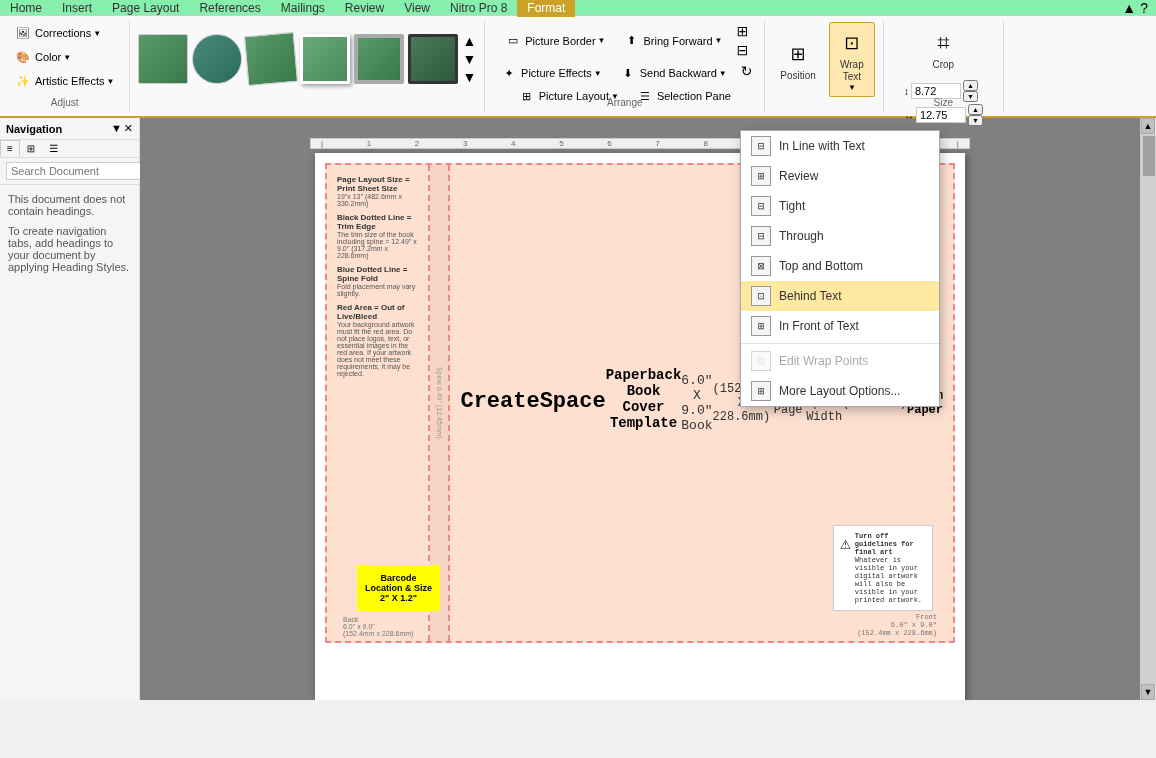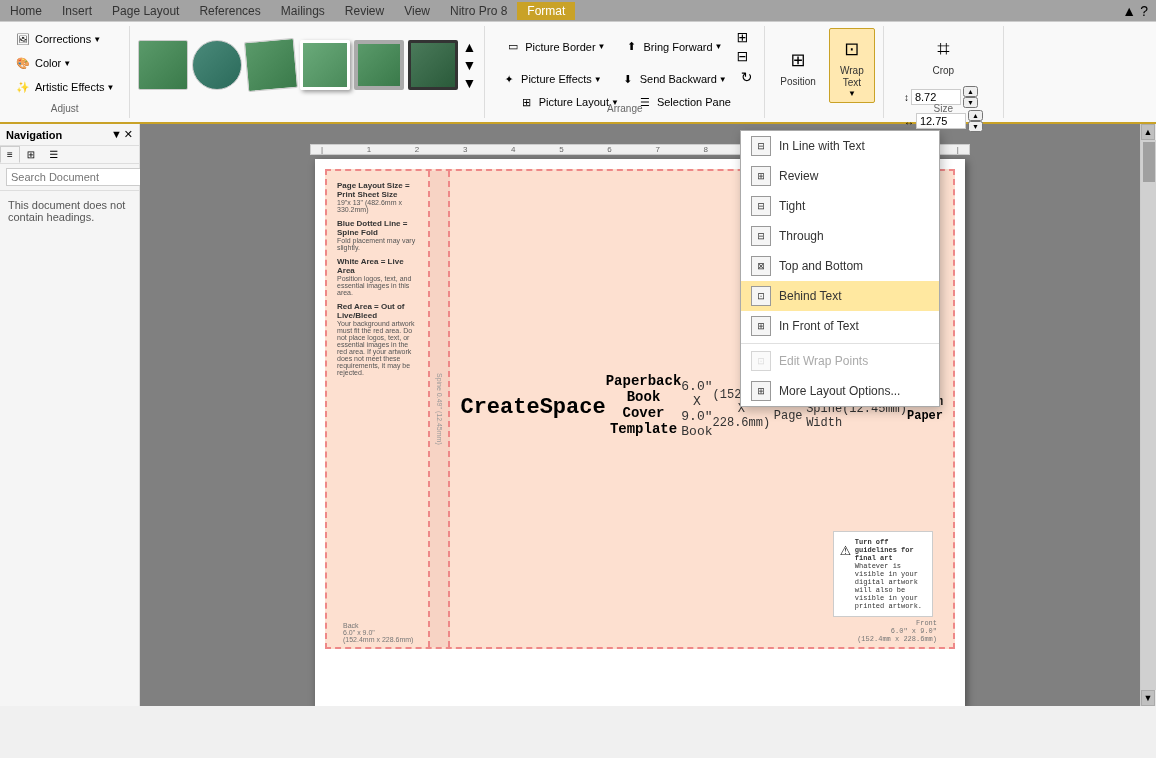--- a/index.html
+++ b/index.html
@@ -1,19 +1,19 @@
 <!DOCTYPE html>
 <html><head>
   <meta charset="utf-8">
   <style>
     * { margin: 0; padding: 0; box-sizing: border-box; }
     body { font-family: 'Segoe UI', Arial, sans-serif; font-size: 12px; background: #f0f0f0; width: 1156px; height: 758px; overflow: hidden; }
 
     
-    .menu-bar { height: 22px; background: #a3a3a3; display: flex; align-items: center; border-bottom: 1px solid #ccc; }
+    .menu-bar { height: 16px; background: #86efac; display: flex; align-items: center; border-bottom: 1px solid #ccc; }
     .menu-item { padding: 2px 10px; font-size: 12px; color: #333; cursor: pointer; }
     .menu-item.active { background: #c9a227; color: #fff; }
 
     
     .ribbon { background: #f9f9f9; border-bottom: 2px solid #c9a227; }
     .ribbon-content { display: flex; height: 100px; padding: 4px 0; background: #f9f9f9; }
     .ribbon-group { display: flex; flex-direction: column; border-right: 1px solid #ddd; padding: 2px 8px; position: relative; }
     .ribbon-group-label { font-size: 10px; color: #666; text-align: center; position: absolute; bottom: 4px; left: 0; right: 0; }
     .ribbon-group-content { display: flex; flex: 1; align-items: center; gap: 4px; margin-bottom: 14px; }
     .ribbon-btn { display: flex; flex-direction: column; align-items: center; justify-content: center; padding: 4px 6px; cursor: pointer; border: 1px solid transparent; border-radius: 2px; min-width: 40px; }
@@ -241,20 +241,21 @@
       <div class="nav-tab active">≡</div>
       <div class="nav-tab">⊞</div>
       <div class="nav-tab">☰</div>
     </div>
     <div class="nav-search">
       <input type="text" style="flex: 1 1 0%; font-size: 11px; border: 1px solid rgb(204, 204, 204); padding: 2px 4px;" placeholder="Search Document">
       <span style="cursor:pointer;">🔍</span>
     </div>
     <div class="nav-content">
       <p style="margin-bottom:8px;">This document does not contain headings.</p>
+      <p>To create navigation tabs, add headings to your document by applying Heading Styles.</p>
     </div>
   </div>
 
   <div class="doc-area">
 
     <div style="height:16px;background:#f0f0f0;width:660px;border:1px solid #ccc;margin-bottom:4px;display:flex;align-items:center;padding:0 10px;">
       <div style="flex:1;display:flex;justify-content:space-between;font-size:8px;color:#666;">
         <span>|</span>
           <span>1</span>
           <span>2</span>
@@ -275,32 +276,35 @@
       <div class="cover-outer">
 
         <div class="cover-left">
           <div class="guide-item">
             <div class="guide-title">Page Layout Size = Print Sheet Size</div>
             <div class="guide-desc">
               <span>19"x 13"</span> <span>(482.6mm x 330.2mm)</span>
             </div>
           </div>
           <div class="guide-item">
+            <div class="guide-title">Black Dotted Line = Trim Edge</div>
+            <div class="guide-desc">The trim size of the book including spine = 12.49" x 9.0" (317.2mm x 228.6mm)</div>
+          </div>
+          <div class="guide-item">
             <div class="guide-title">Blue Dotted Line = Spine Fold</div>
             <div class="guide-desc">Fold placement may vary slightly.</div>
-          </div>
-          <div class="guide-item">
-            <div class="guide-title">White Area = Live Area</div>
-            <div class="guide-desc">Position logos, text, and essential images in this area.</div>
           </div>
           <div class="guide-item">
             <div class="guide-title">Red Area = Out of Live/Bleed</div>
             <div class="guide-desc">Your background artwork must fit the red area. Do not place logos, text, or essential images in the red area. If your artwork does not meet these requirements, it may be rejected.</div>
           </div>
 
+          <div style="position:absolute;bottom:30px;left:30px;background:#ffff00;padding:8px;font-size:9px;font-weight:bold;text-align:center;white-space:pre-line;">Barcode
+Location &amp; Size
+2" X 1.2"</div>
 
           <div style="position:absolute;bottom:4px;left:16px;font-size:7px;color:#777;">
             <span>Back</span><br>
             <span>6.0" x 9.0"</span><br>
             <span>(152.4mm x 228.6mm)</span>
           </div>
         </div>
 
         <div class="cover-spine">
           <div class="cover-spine-text">Spine 0.49" (12.45mm)</div>

